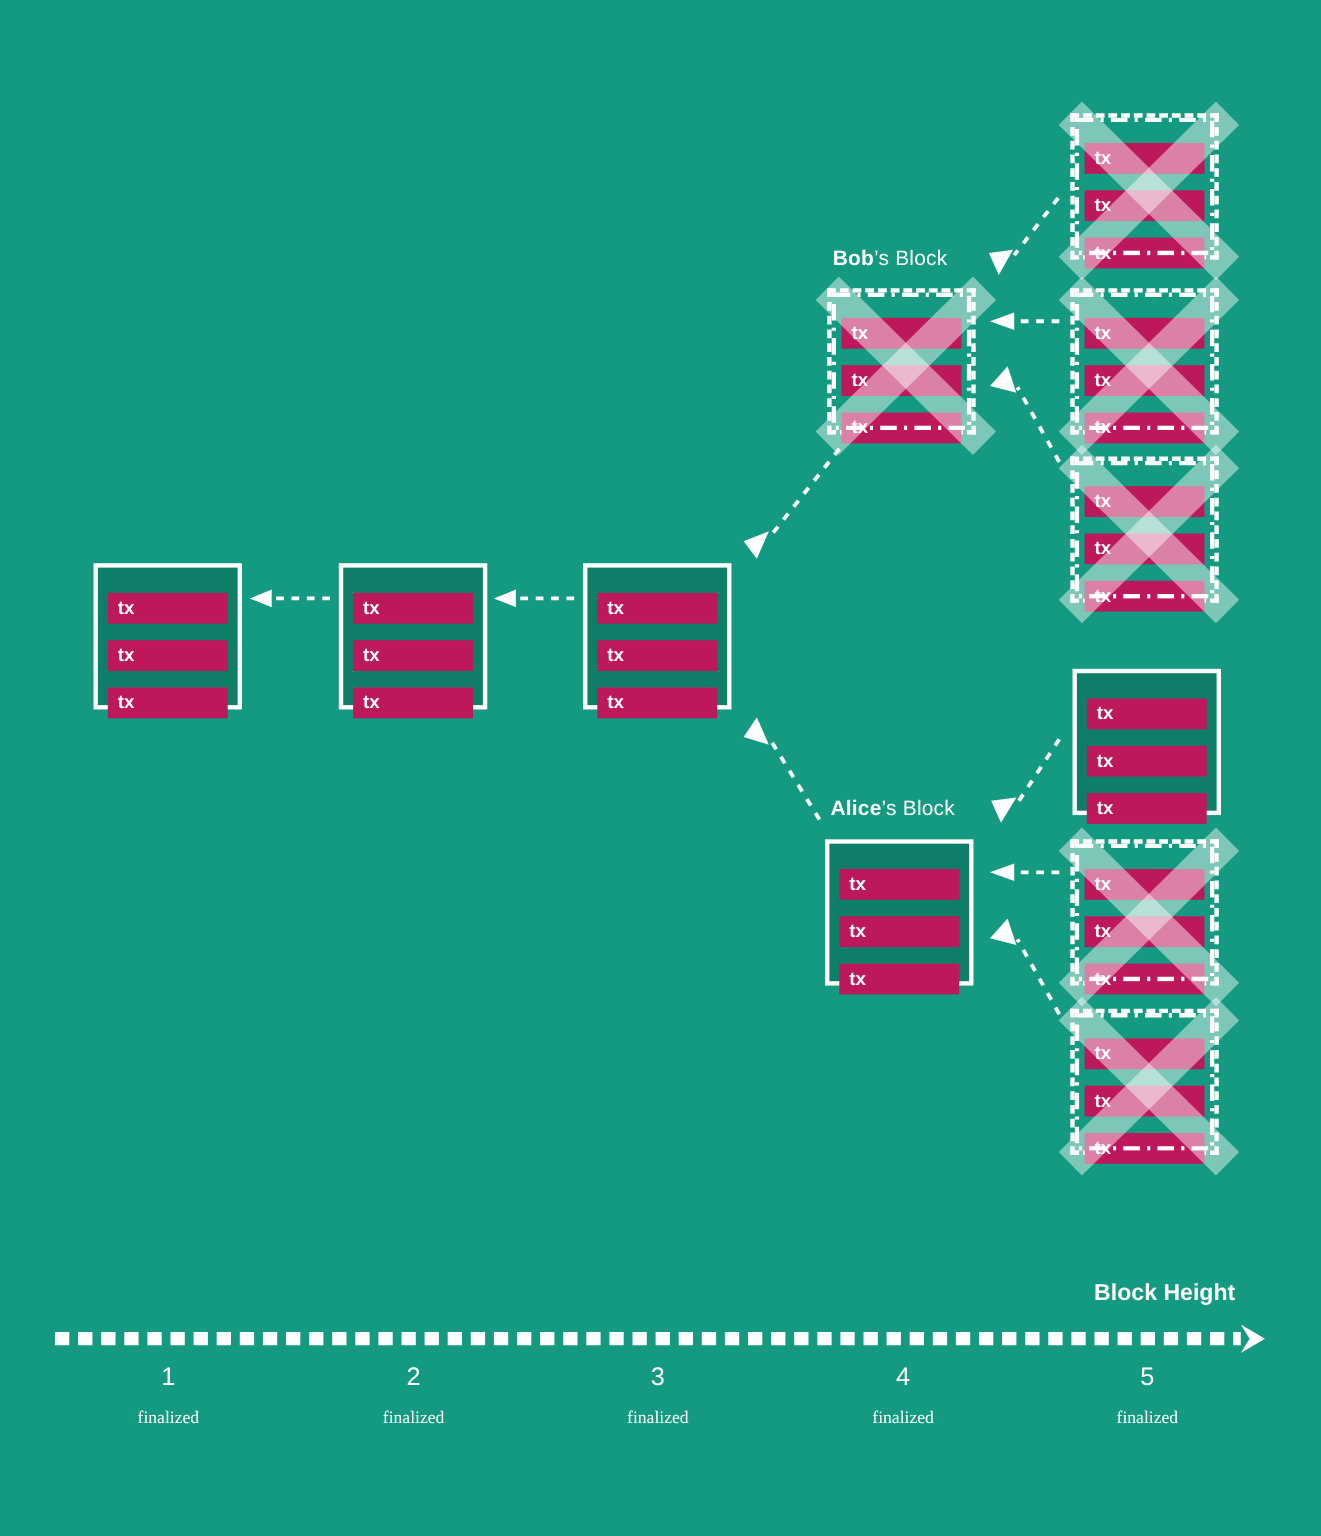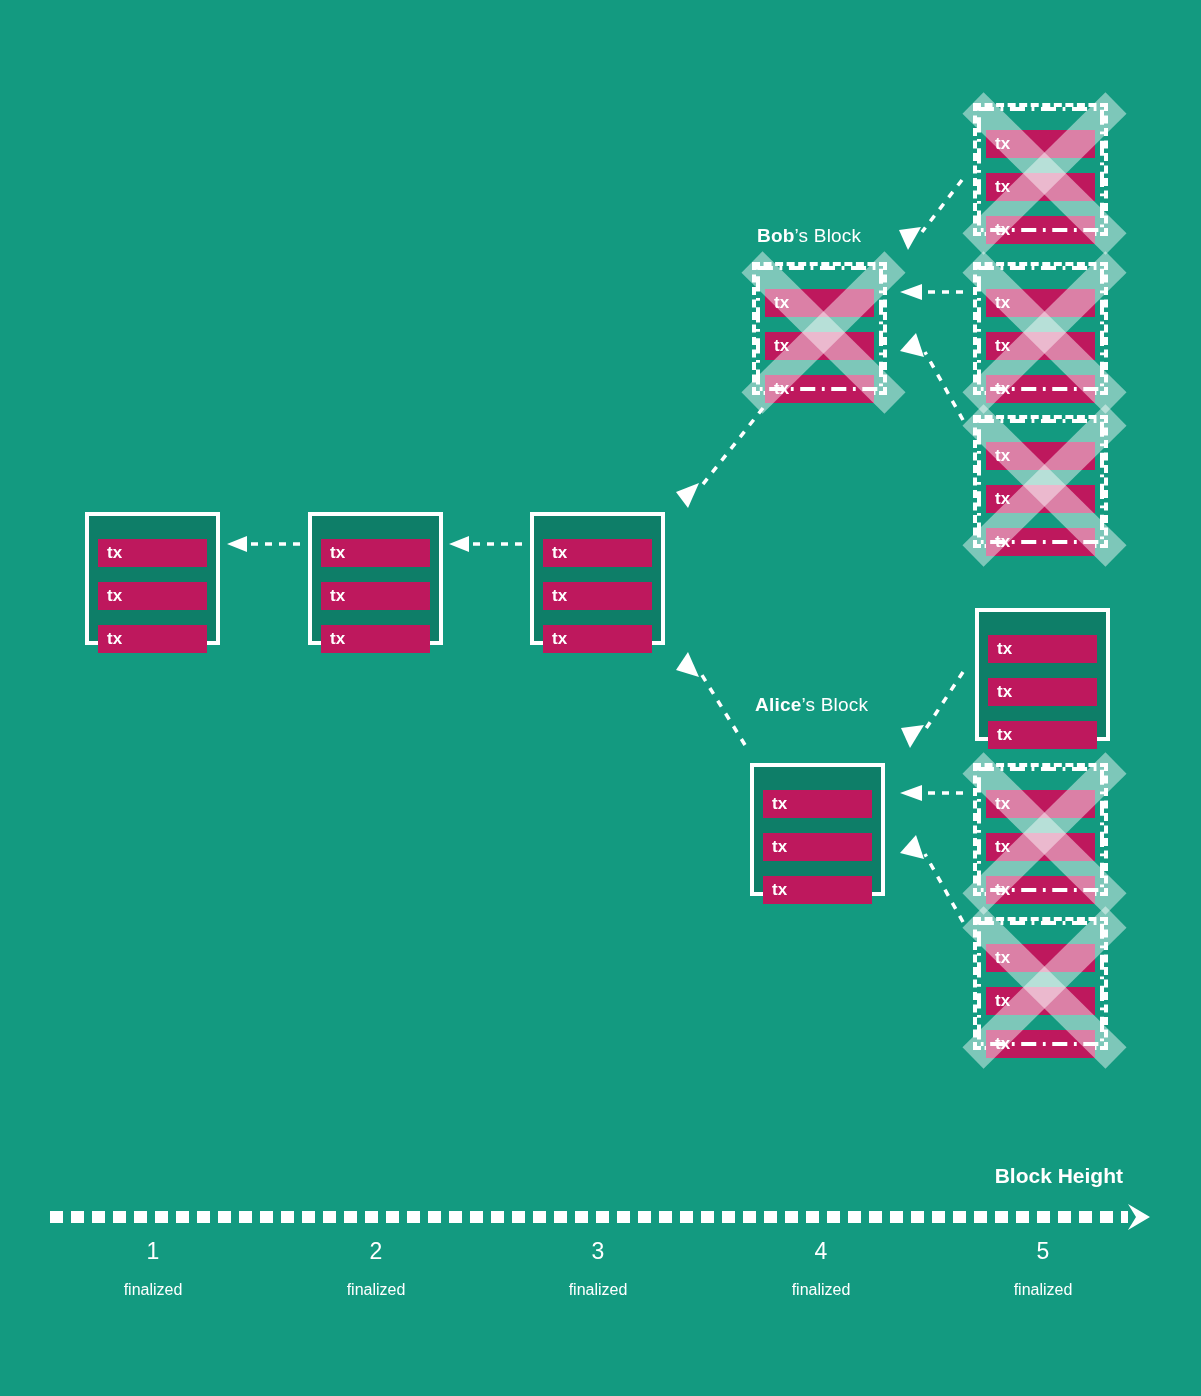--- a/index.html
+++ b/index.html
@@ -124,20 +124,21 @@
   .tick .num {
     font-size: 23px;
     line-height: 30px;
     display: block;
   }
   .tick .state {
     font-size: 16px;
     line-height: 28px;
     display: block;
     margin-top: 10px;
+    font-family: Liberation Serif, serif;
   }
 </style>
 </head>
 <body>
 
 <div id="stage">
 
   <svg class="conn" width="1201" height="1140" style="left:0;top:0;">
     <defs>
       <marker id="tri-left" markerWidth="12" markerHeight="12" refX="11" refY="6" orient="auto-start-reverse" markerUnits="userSpaceOnUse">
@@ -313,21 +314,21 @@
         <line x1="14" y1="14" x2="157" y2="155"></line>
         <line x1="157" y1="14" x2="14" y2="155"></line>
       </g>
     </svg>
   </div>
 
   <div class="owner-label" style="left:757px;top:225px;">
     <b>Bob</b><span class="rest">’s Block</span>
   </div>
 
-  <div class="owner-label" style="left:755px;top:694px;">
+  <div class="owner-label" style="left:755px;top:725px;">
     <b>Alice</b><span class="rest">’s Block</span>
   </div>
 
   <div id="axis-area">
 
     <div id="axis-title">Block Height</div>
 
     <svg id="axis-line" viewBox="0 0 1110 26">
       <line x1="0" y1="13" x2="1078" y2="13" stroke="#ffffff" stroke-width="12" stroke-dasharray="13 8"></line>
       <path d="M 1078 0 L 1100 13 L 1078 26 L 1086 13 Z" fill="#ffffff"></path>

